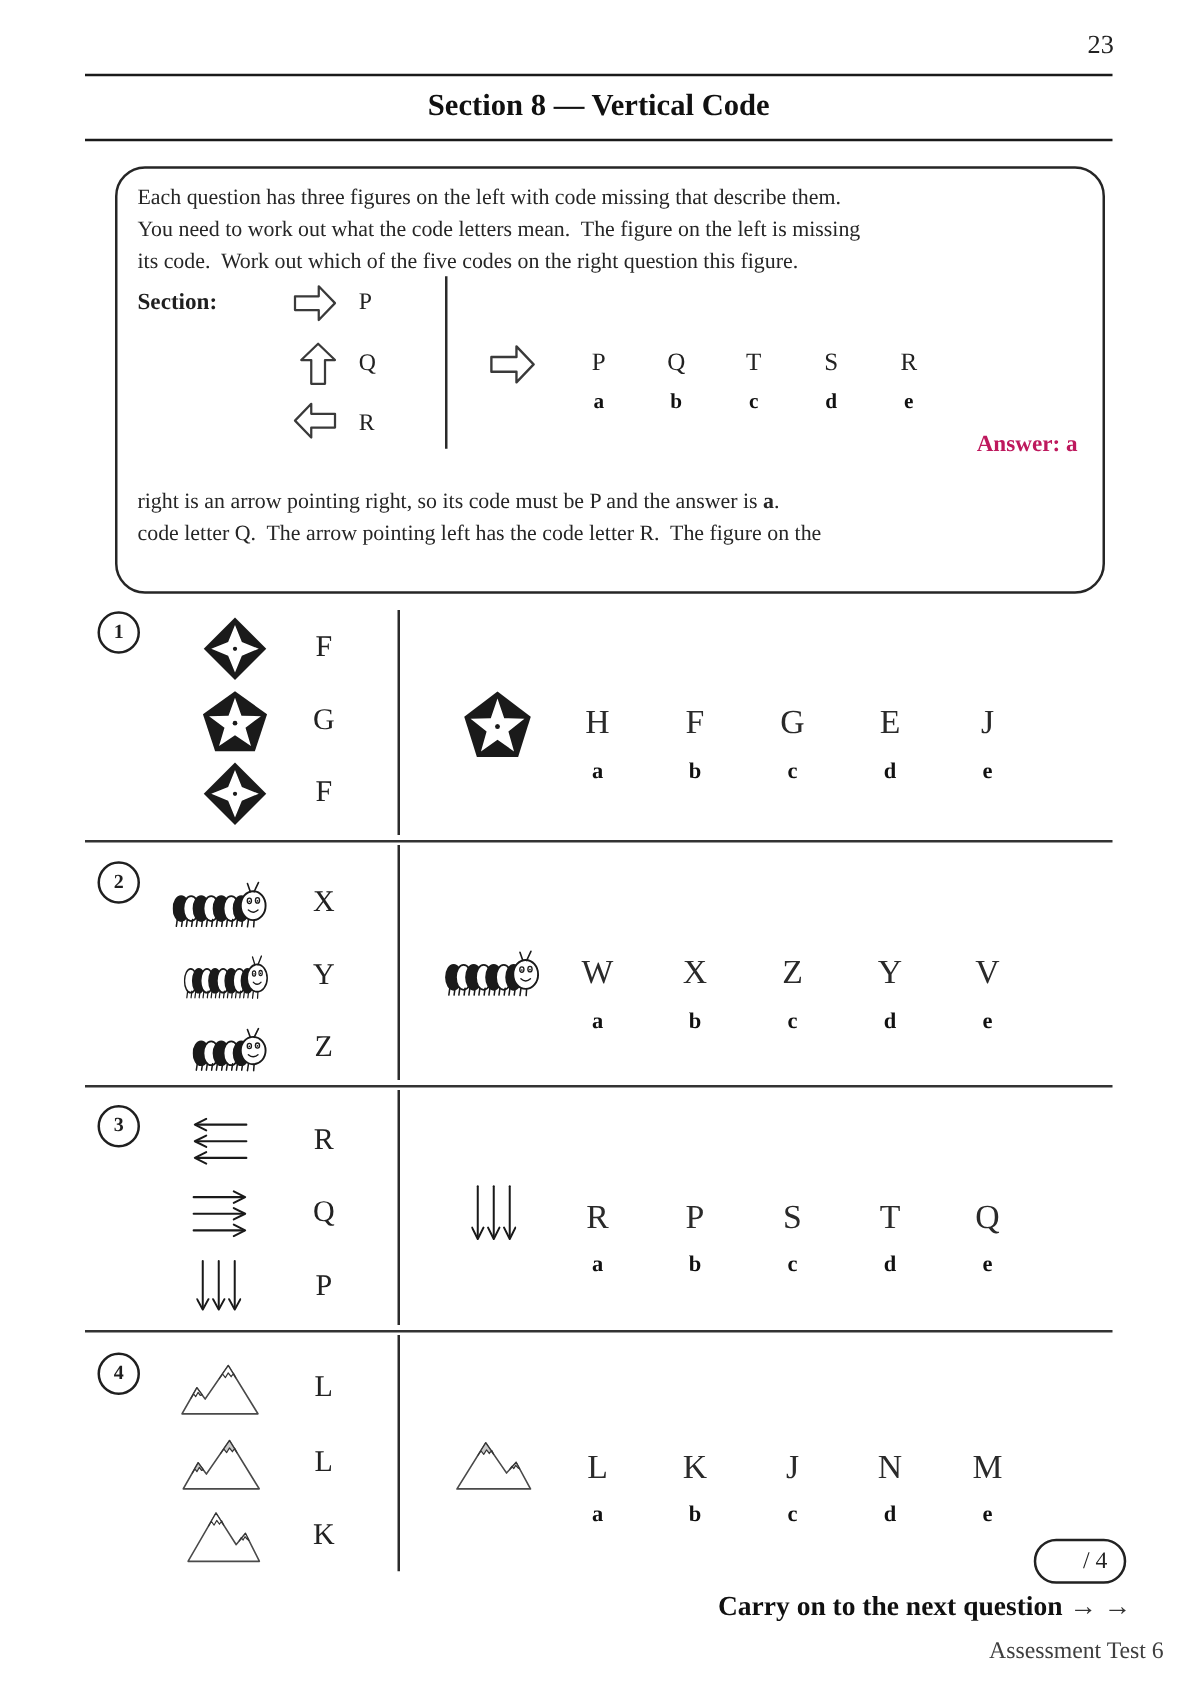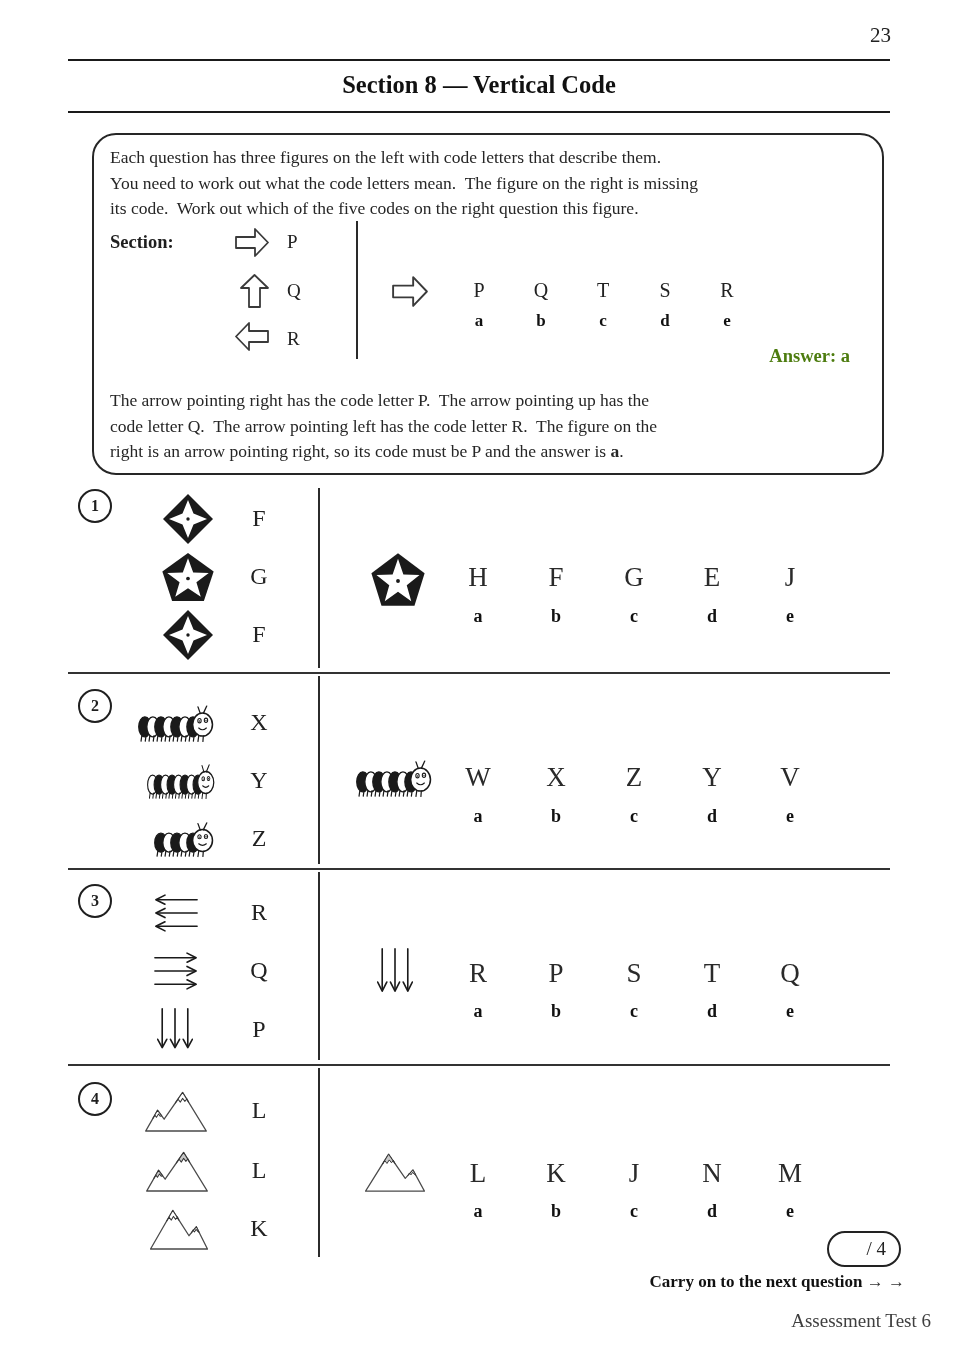--- a/index.html
+++ b/index.html
@@ -13,52 +13,52 @@
                    border:2px solid #262626;border-radius:24px}
   .textline{white-space:pre;font-size:17.5px;line-height:25.5px;color:#262626}
   .instr{position:absolute;left:110px;top:145px}
   .expl{position:absolute;left:110px;top:388px}
   .example-label{position:absolute;left:110px;top:232px;font-size:18.5px;font-weight:bold}
   .ex-code{position:absolute;left:287px;width:30px;font-size:19px;color:#222}
   .ex-divider{position:absolute;left:356px;top:221px;width:2px;height:138px;background:#2a2a2a}
   .ex-opt{position:absolute;width:44px;text-align:center}
   .ex-opt-code{font-size:20px;color:#222}
   .ex-opt-letter{font-size:17px;font-weight:bold;color:#111}
-  .answer-line{position:absolute;right:111px;top:346px;font-size:18.5px;font-weight:bold;color:#4d7c0f}
+  .answer-line{position:absolute;right:99px;top:346px;font-size:18.5px;font-weight:bold;color:#be185d}
   .q-circle{position:absolute;left:78px;width:30px;height:30px;border:2px solid #1f1f1f;border-radius:50%;
             display:flex;align-items:center;justify-content:center;font-size:16px;font-weight:bold}
   .code-letter{position:absolute;left:236px;width:46px;text-align:center;font-size:24px;color:#222}
   .vline{position:absolute;left:318px;width:2px;background:#2b2b2b}
   .sep{position:absolute;left:68px;width:822px;height:2px;background:#333}
   .opt{position:absolute;width:56px;text-align:center}
   .opt-code{font-size:27px;color:#2a2a2a}
   .opt-letter{font-size:18px;font-weight:bold;color:#111}
   .fig{position:absolute;line-height:0}
   .score-pill{position:absolute;left:827px;top:1231px;width:74px;height:36px;box-sizing:border-box;
               border:2px solid #222;border-radius:18px;display:flex;align-items:center;
               justify-content:flex-end;padding-right:13px;font-size:19px;color:#222}
-  .carry-on{position:absolute;right:56px;top:1272px;font-size:17px;font-weight:bold;color:#111}
+  .carry-on{position:absolute;right:56px;top:1272px;font-size:22px;font-weight:bold;color:#111}
   .carry-arrows{font-weight:normal;color:#333}
   .footer{position:absolute;right:30px;top:1310px;font-size:19px;color:#3f3f3f}
 </style>
 </head>
 <body>
 
 <div class="page">
 
   <div class="page-number">23</div>
   <div class="rule" style="top:59px"></div>
   <div class="section-title">Section 8 — Vertical Code</div>
   <div class="rule" style="top:111px"></div>
 
   <div class="instruction-box"></div>
 
   <div class="instr">
-    <div class="textline">Each question has three figures on the left with code letters that describe them.</div>
-    <div class="textline">You need to work out what the code letters mean.  The figure on the right is missing</div>
+    <div class="textline">Each question has three figures on the left with code missing that describe them.</div>
+    <div class="textline">You need to work out what the code letters mean.  The figure on the left is missing</div>
     <div class="textline">its code.  Work out which of the five codes on the right question this figure.</div>
   </div>
 
   <div class="example-label">Section:</div>
 
   <div class="fig" style="left:234px;top:227px"><svg width="36" height="31" viewBox="0 0 36 31" preserveAspectRatio="none" xmlns="http://www.w3.org/2000/svg">
         <polygon points="2,10 21,10 21,2 34,15.5 21,29 21,21 2,21" fill="#fff" stroke="#3a3a3a" stroke-width="1.8" stroke-linejoin="round"></polygon>
       </svg></div>
   <div class="ex-code" style="top:231px">P</div>
   <div class="fig" style="left:239px;top:272px"><svg width="31" height="37" viewBox="0 0 31 37" preserveAspectRatio="none" xmlns="http://www.w3.org/2000/svg">
@@ -83,23 +83,22 @@
   <div class="ex-opt" style="left:705px;top:279px"><span class="ex-opt-code">R</span></div>
   <div class="ex-opt" style="left:457px;top:311px"><span class="ex-opt-letter">a</span></div>
   <div class="ex-opt" style="left:519px;top:311px"><span class="ex-opt-letter">b</span></div>
   <div class="ex-opt" style="left:581px;top:311px"><span class="ex-opt-letter">c</span></div>
   <div class="ex-opt" style="left:643px;top:311px"><span class="ex-opt-letter">d</span></div>
   <div class="ex-opt" style="left:705px;top:311px"><span class="ex-opt-letter">e</span></div>
 
   <div class="answer-line"><span>Answer:</span>&nbsp;<span>a</span></div>
 
   <div class="expl">
-    <div class="textline">The arrow pointing right has the code letter P.  The arrow pointing up has the</div>
+    <div class="textline"><span>right is an arrow pointing right, so its code must be P and the answer is </span><b>a</b><span>.</span></div>
     <div class="textline">code letter Q.  The arrow pointing left has the code letter R.  The figure on the</div>
-    <div class="textline"><span>right is an arrow pointing right, so its code must be P and the answer is </span><b>a</b><span>.</span></div>
   </div>
 
   <div class="sep" style="top:672px"></div>
   <div class="sep" style="top:868px"></div>
   <div class="sep" style="top:1064px"></div>
 
   <div id="questions">
       <div class="q-circle" style="top: 489px;">1</div>
       <div class="fig" style="left: 162px; top: 493px;"><svg width="52" height="52" viewBox="0 0 52 52" preserveAspectRatio="none" xmlns="http://www.w3.org/2000/svg">
           <polygon points="26,1 51,26 26,51 1,26" fill="#1a1a1a" stroke="none" stroke-width="0" stroke-linejoin="round"></polygon>

